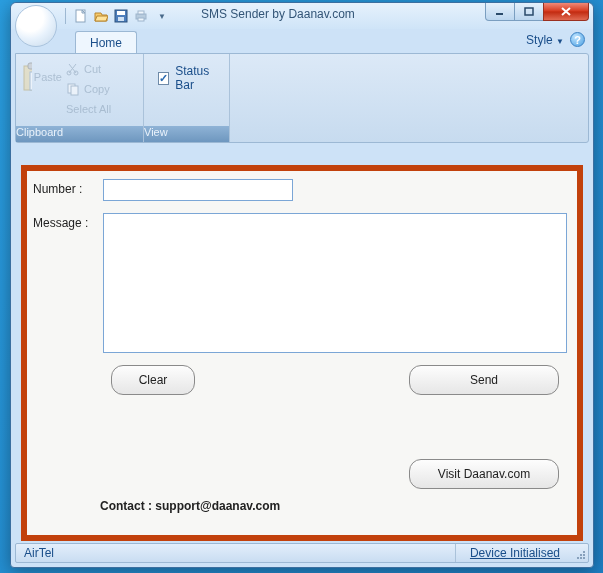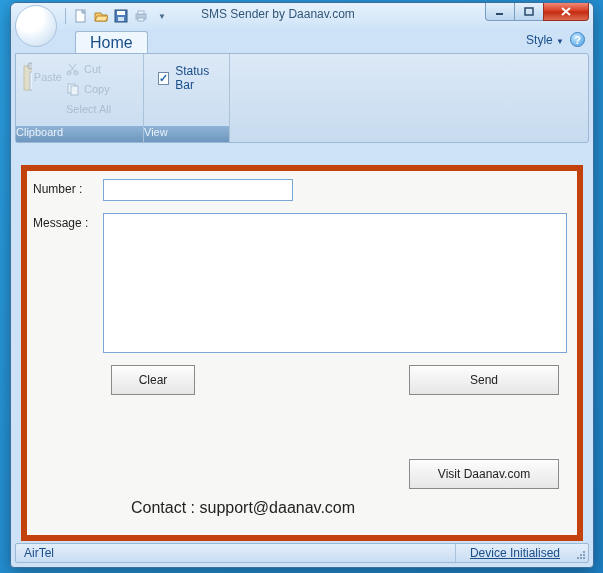--- a/index.html
+++ b/index.html
@@ -10,41 +10,41 @@
   .qat { position: absolute; left: 52px; top: 4px; height: 18px; display: flex; align-items: center; gap: 6px; }
   .qat-sep { width: 1px; height: 16px; background: #9db8d2; margin: 0 2px; }
   .qat svg { display: block; }
   .qat-drop { font-size: 8px; color: #4a6a8a; padding: 0 4px; }
   .title { position: absolute; left: 190px; top: 4px; font-size: 12px; color: #335577; }
   .winbtns { position: absolute; right: 4px; top: 0; display: flex; }
   .winbtn { width: 30px; height: 18px; border: 1px solid #7a9ec0; border-top: none; margin-left: -1px; display: flex; align-items: center; justify-content: center; background: linear-gradient(#e4f0fb, #bcd6ef); }
   .winbtn.close { width: 46px; background: linear-gradient(#f08a78 0%, #d63a1f 48%, #c22a10 52%, #e06a52 100%); border-color: #9a3020; border-radius: 0 0 4px 0; }
   .winbtn.min { border-radius: 0 0 0 4px; }
   .tabstrip { height: 24px; display: flex; align-items: flex-end; padding-left: 64px; position: relative; }
-  .tab { height: 22px; padding: 8px 14px; font-size: 16px; color: #1a4e8a; background: #eef6fe; border: 1px solid #9cb8d4; border-bottom: none; border-radius: 3px 3px 0 0; display: flex; align-items: center; }
+  .tab { height: 22px; padding: 8px 14px; font-size: 12px; color: #1a4e8a; background: #eef6fe; border: 1px solid #9cb8d4; border-bottom: none; border-radius: 3px 3px 0 0; display: flex; align-items: center; }
   .style-area { position: absolute; right: 8px; top: 3px; display: flex; align-items: center; gap: 6px; font-size: 12px; color: #1a4e8a; }
   .help { width: 15px; height: 15px; border-radius: 50%; background: radial-gradient(circle at 35% 30%, #bfe4ff, #4ca0e2); color: #fff; font-size: 11px; font-weight: bold; display: flex; align-items: center; justify-content: center; border: 1px solid #3b82c4; }
   .ribbon { height: 90px; margin: 0 4px; background: linear-gradient(#dce9f7, #c7dbef); border: 1px solid #9cb8d4; border-radius: 0 3px 3px 3px; display: flex; }
   .rgroup { border-right: 1px solid #aac2da; display: flex; flex-direction: column; }
   .rgroup-body { flex: 1; display: flex; align-items: flex-start; padding: 4px; }
   .rgroup-label { height: 16px; font-size: 11px; text-align: left; color: #e9f2fb; background: linear-gradient(#8fb3d6, #6e97bf); }
   .paste { width: 42px; display: flex; flex-direction: row; align-items: center; color: #8aa0b6; font-size: 11px; padding-top: 4px; gap: 2px; }
   .mini-list { display: flex; flex-direction: column; font-size: 11px; color: #8aa0b6; gap: 2px; padding-top: 2px; }
   .mini-item { display: flex; align-items: center; gap: 4px; height: 18px; padding: 0 4px; }
   .chk { display: flex; align-items: center; gap: 6px; font-size: 12px; color: #1a4e8a; padding: 6px 10px; }
   .chkbox { width: 13px; height: 13px; border: 1px solid #6e8aa8; background: #fff; display: flex; align-items: center; justify-content: center; font-size: 11px; color: #2a6ab0; font-weight: bold; }
   .content { position: absolute; left: 10px; top: 162px; right: 10px; bottom: 26px; background: #f7f7f5; border: 6px solid #c2410c; }
   .row { display: flex; align-items: flex-start; padding: 8px 6px 4px 6px; }
   .lbl { width: 70px; font-size: 12px; color: #222; text-align: left; padding-top: 3px; }
   .num-input { width: 190px; height: 22px; border: 1px solid #7ba6d6; background: #fff; font-size: 12px; padding: 2px 4px; }
   .msg-input { width: 464px; height: 140px; border: 1px solid #7ba6d6; background: #fff; font-size: 12px; padding: 4px; resize: none; }
   .btnrow { display: flex; padding: 8px 18px 0 84px; }
-  .btn { height: 30px; width: 84px; border: 1px solid #8a8a8a; border-radius: 0; background: linear-gradient(#fdfdfd, #e6e6e6); font-size: 12px; color: #222; display: flex; align-items: center; justify-content: center; }
+  .btn { height: 30px; width: 84px; border: 1px solid #8a8a8a; border-radius: 12px; background: linear-gradient(#fdfdfd, #e6e6e6); font-size: 12px; color: #222; display: flex; align-items: center; justify-content: center; }
   .btn.wide { width: 150px; }
-  .contact { font-size: 16px; color: #222; padding-left: 104px; }
+  .contact { font-size: 12px; color: #222; padding-left: 73px; font-weight: bold; }
   .statusbar { position: absolute; left: 4px; right: 4px; bottom: 4px; height: 20px; background: linear-gradient(#e3eefb, #c9ddf2); border: 1px solid #9cb8d4; border-radius: 2px; display: flex; align-items: center; font-size: 12px; color: #1a4e8a; }
   .status-left { padding-left: 8px; flex: 1; }
   .status-right { padding: 0 14px; border-left: 1px solid #aac2da; height: 100%; display: flex; align-items: center; text-decoration: underline; }
   .grip { width: 14px; height: 100%; display: flex; align-items: flex-end; justify-content: flex-end; padding: 2px; }
 </style>
 </head>
 <body>
 
 <div class="window">
 

